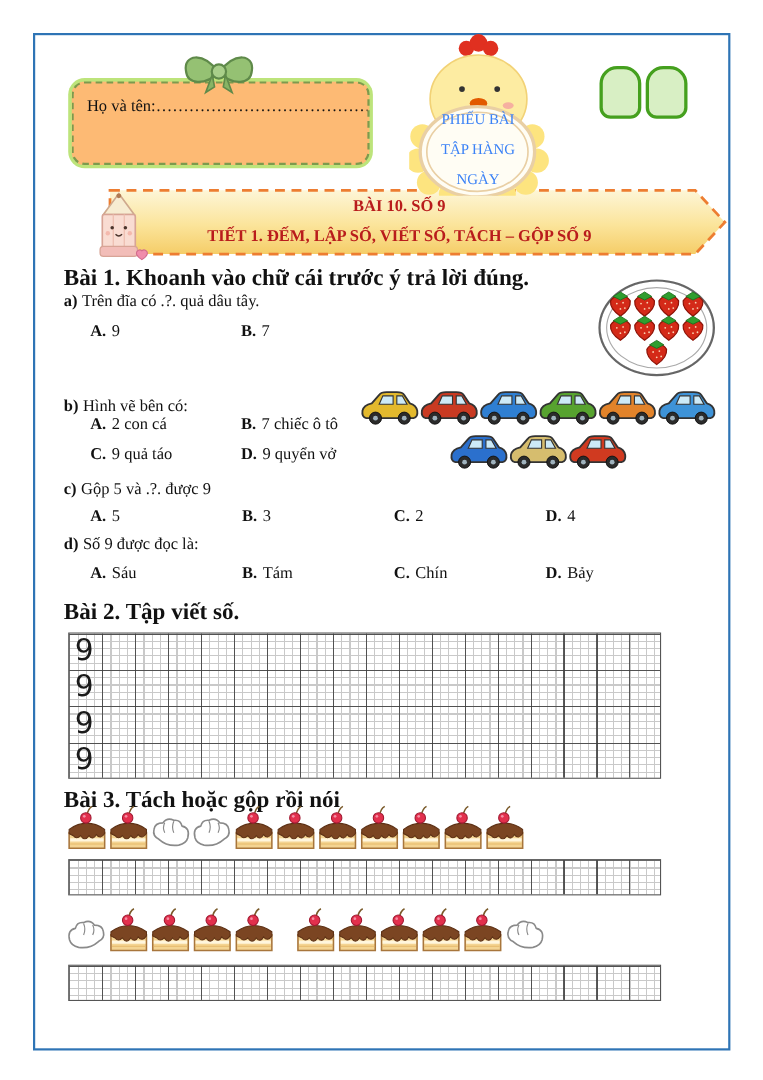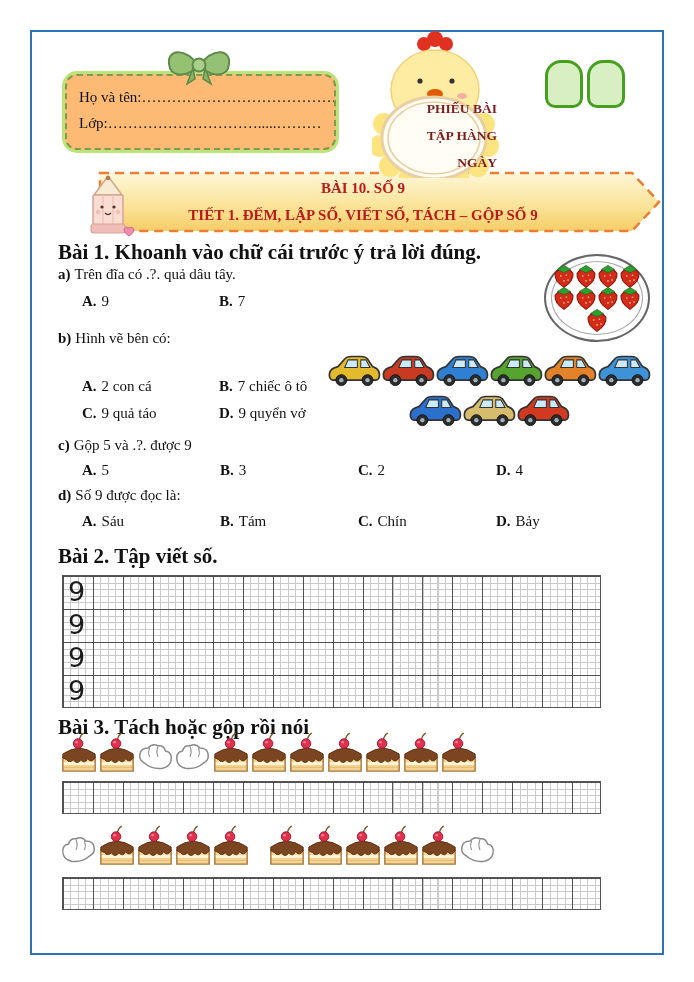--- a/index.html
+++ b/index.html
@@ -9,22 +9,22 @@
                border:2px solid #2e74b5;}
 
   
   .name-box{position:absolute;left:65px;top:74px;width:255px;height:60px;
             background:#fdba74;border:2px dashed #7d9a4e;border-radius:12px;
             box-shadow:0 0 0 3px #bde47b;padding:8px 0 4px 12px;z-index:2;}
   .name-box .line{font-size:15px;line-height:26px;white-space:nowrap;overflow:hidden;}
   .bow{position:absolute;left:162px;top:44px;z-index:3;}
 
   .chicken{position:absolute;left:372px;top:28px;width:135px;height:150px;z-index:3;}
-  .chicken-text{position:absolute;left:372px;top:95px;width:125px;text-align:right;z-index:4;
-                font-weight:bold;font-size:13.5px;line-height:27px;color:#7f1d1d;}
+  .chicken-text{position:absolute;left:372px;top:95px;width:125px;text-align:center;z-index:4;
+                font-weight:normal;font-size:13.5px;line-height:27px;color:#3b82f6;}
 
   .frog{position:absolute;left:533px;top:60px;width:104px;height:84px;z-index:3;}
   .frog .ear{position:absolute;width:32px;height:42px;border:3px solid #45a01e;
              background:#d8efc4;border-radius:16px 16px 10px 10px;top:0;}
   .frog .ear.l{left:12px;} .frog .ear.r{right:12px;}
   .frog .body{position:absolute;top:22px;left:0;width:98px;height:56px;
               background:#f4fbea;border:3px solid #45a01e;border-radius:26px;
               display:flex;align-items:center;justify-content:center;font-size:15px;}
 
   
@@ -114,21 +114,20 @@
         <circle cx="20" cy="21" r="1" fill="#f8d0b0"></circle>
     </symbol>
   </defs>
 </svg>
 
 <div id="sheet">
   <div class="page-border"></div>
 
   <div class="name-box">
     <div class="line">Họ và tên:…………………………………</div>
-    <div class="line">Lớp:………………………….....………</div>
   </div>
   <svg class="bow" width="74" height="44" viewBox="0 0 74 44">
     <path d="M37,22 C22,2 5,6 7,20 C8,33 24,34 37,22 Z" fill="#95c173" stroke="#5f8a4a" stroke-width="2"></path>
     <path d="M37,22 C52,2 69,6 67,20 C66,33 50,34 37,22 Z" fill="#95c173" stroke="#5f8a4a" stroke-width="2"></path>
     <path d="M31,24 l-6,16 8,-5 z" fill="#87b465" stroke="#5f8a4a" stroke-width="1.5"></path>
     <path d="M43,24 l6,16 -8,-5 z" fill="#87b465" stroke="#5f8a4a" stroke-width="1.5"></path>
     <circle cx="37" cy="21" r="6.5" fill="#a9cf8a" stroke="#5f8a4a" stroke-width="2"></circle>
   </svg>
 
   <svg class="chicken" viewBox="0 0 135 150">
@@ -226,21 +225,21 @@
         <use href="#sym-berry"></use>
       </svg>
       <svg>
         <use href="#sym-berry"></use>
       </svg>
       <svg>
         <use href="#sym-berry"></use>
       </svg>
     </div>
 
-  <div class="abs q-line" style="left:58px;top:330px">
+  <div class="abs q-line" style="left:58px;top:362px">
     <b>b)</b><span>Hình vẽ bên có:</span>
   </div>
   <div class="opts" style="top:378px">
     <span class="opt"><b>A.</b><span>2 con cá</span></span>
     <span class="opt"><b>B.</b><span>7 chiếc ô tô</span></span>
   </div>
   <div class="opts" style="top:405px">
     <span class="opt"><b>C.</b><span>9 quả táo</span></span>
     <span class="opt"><b>D.</b><span>9 quyển vở</span></span>
   </div>

